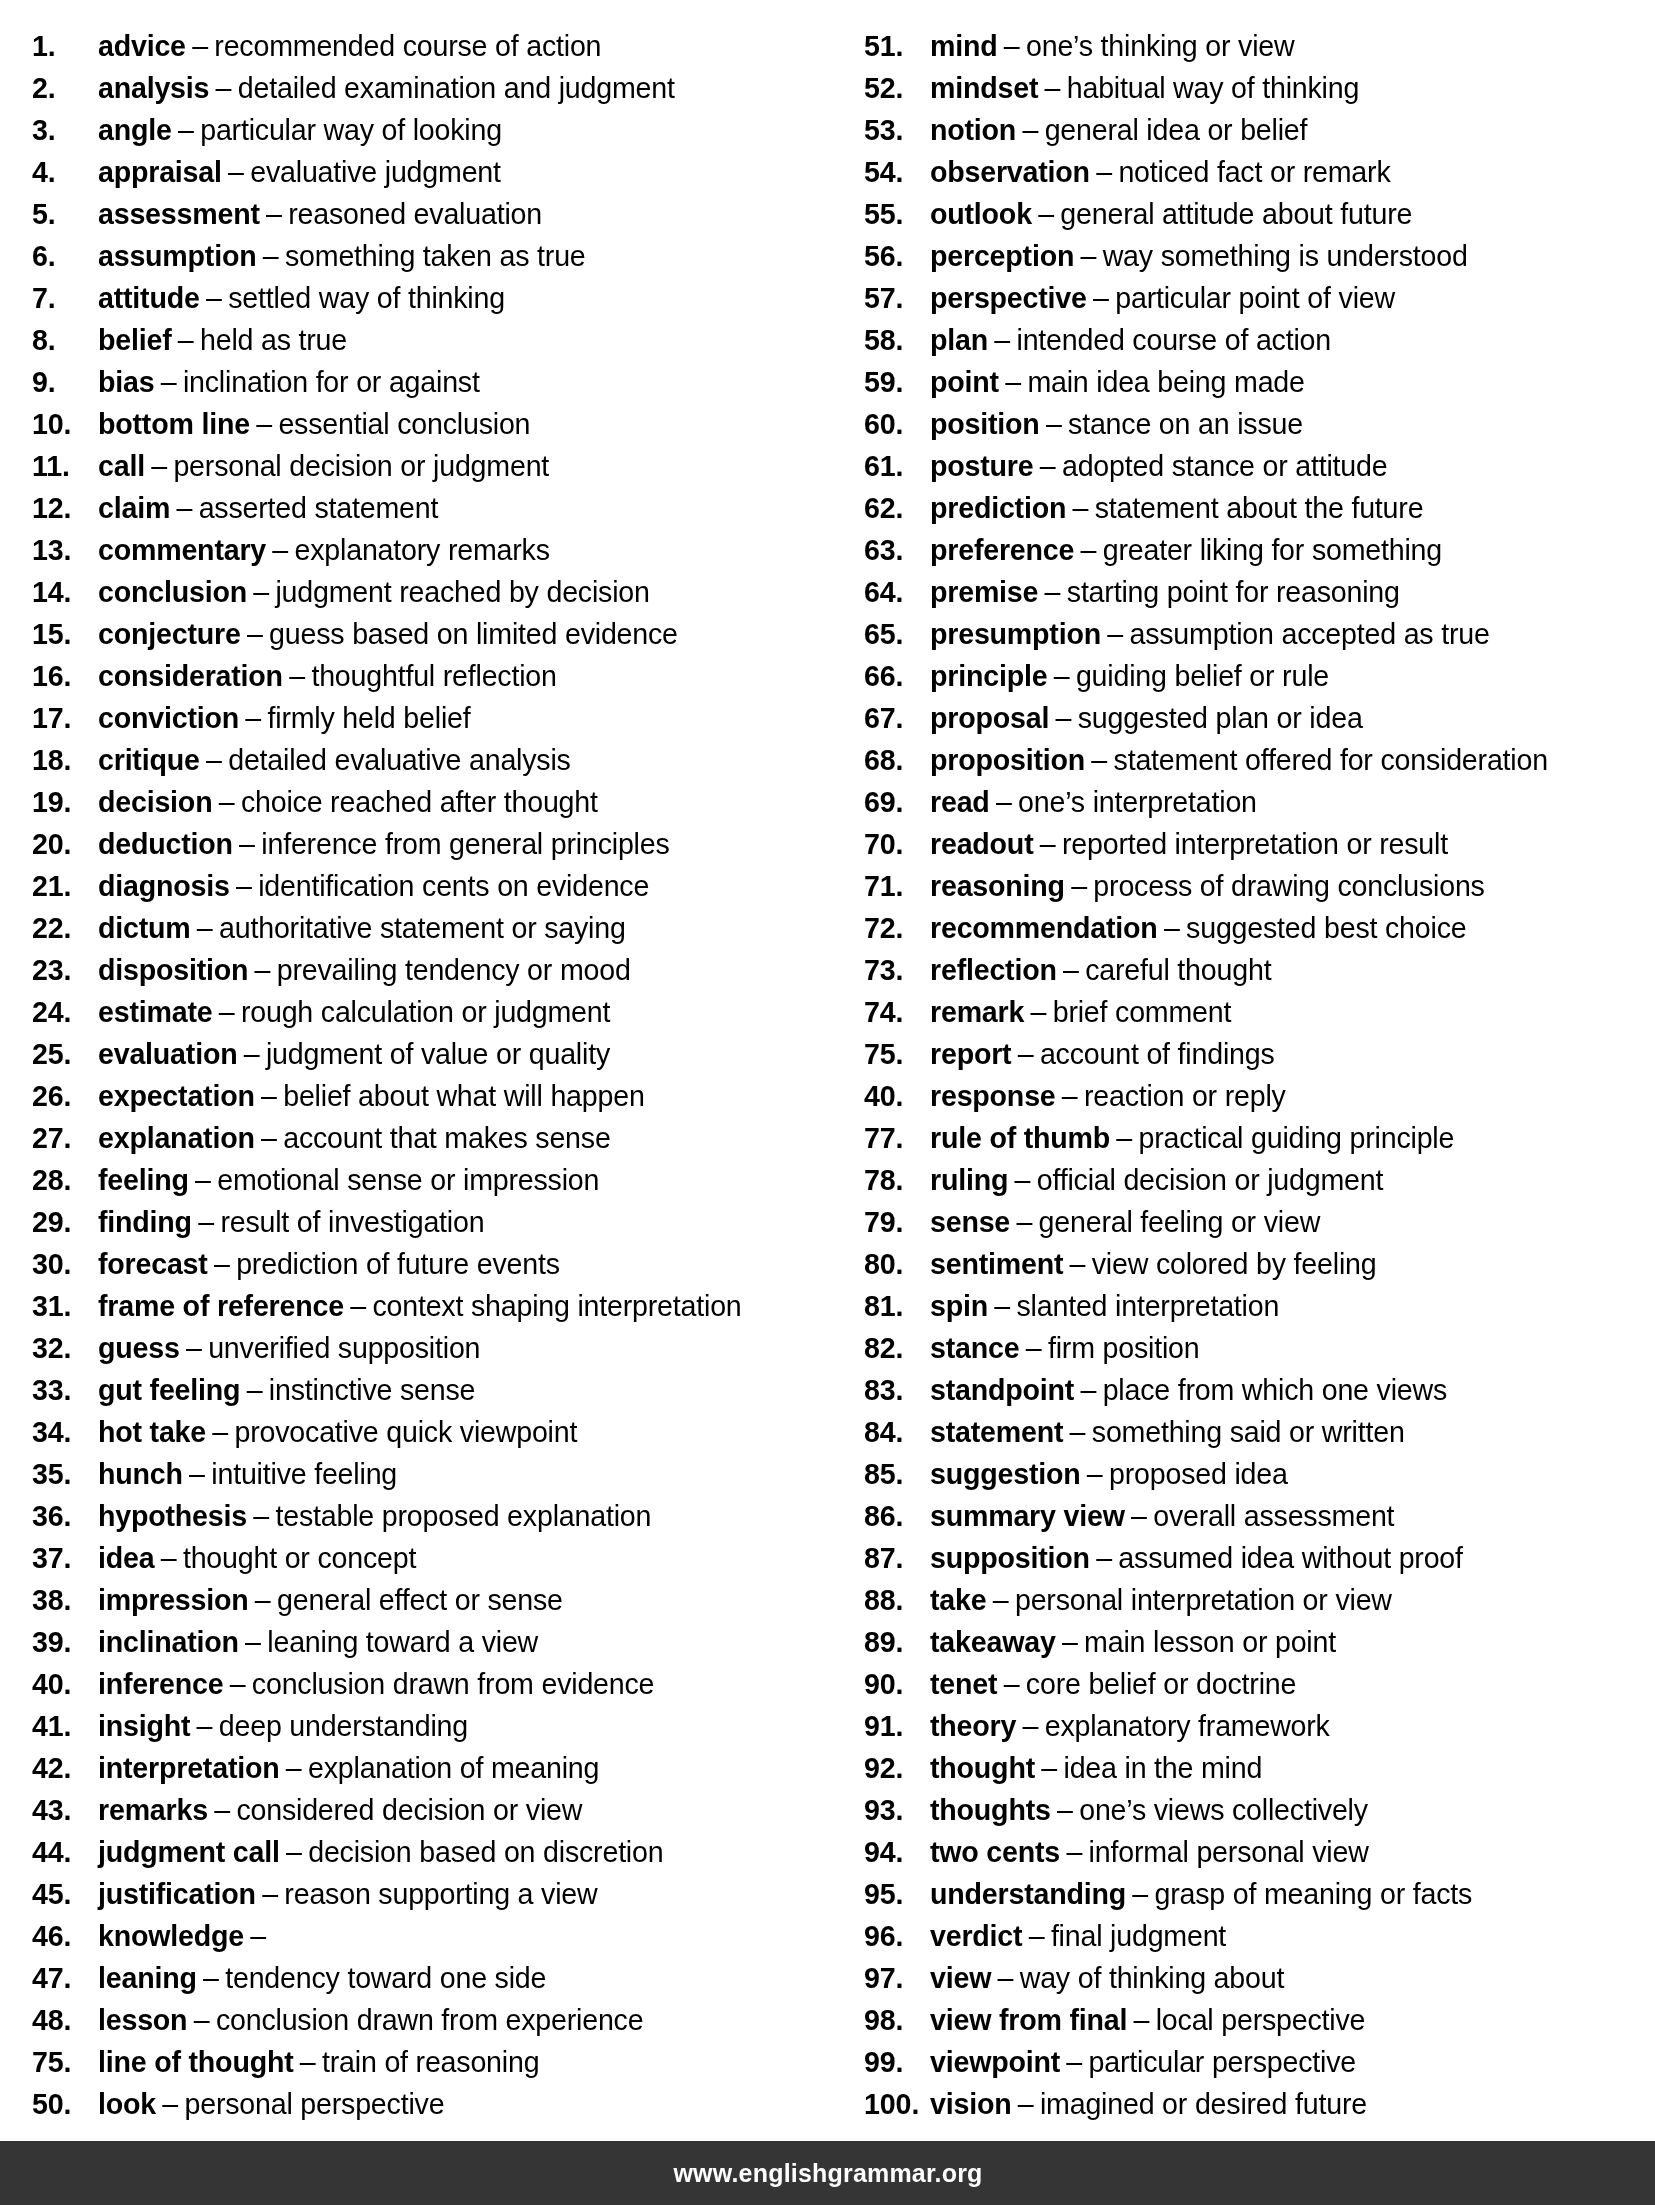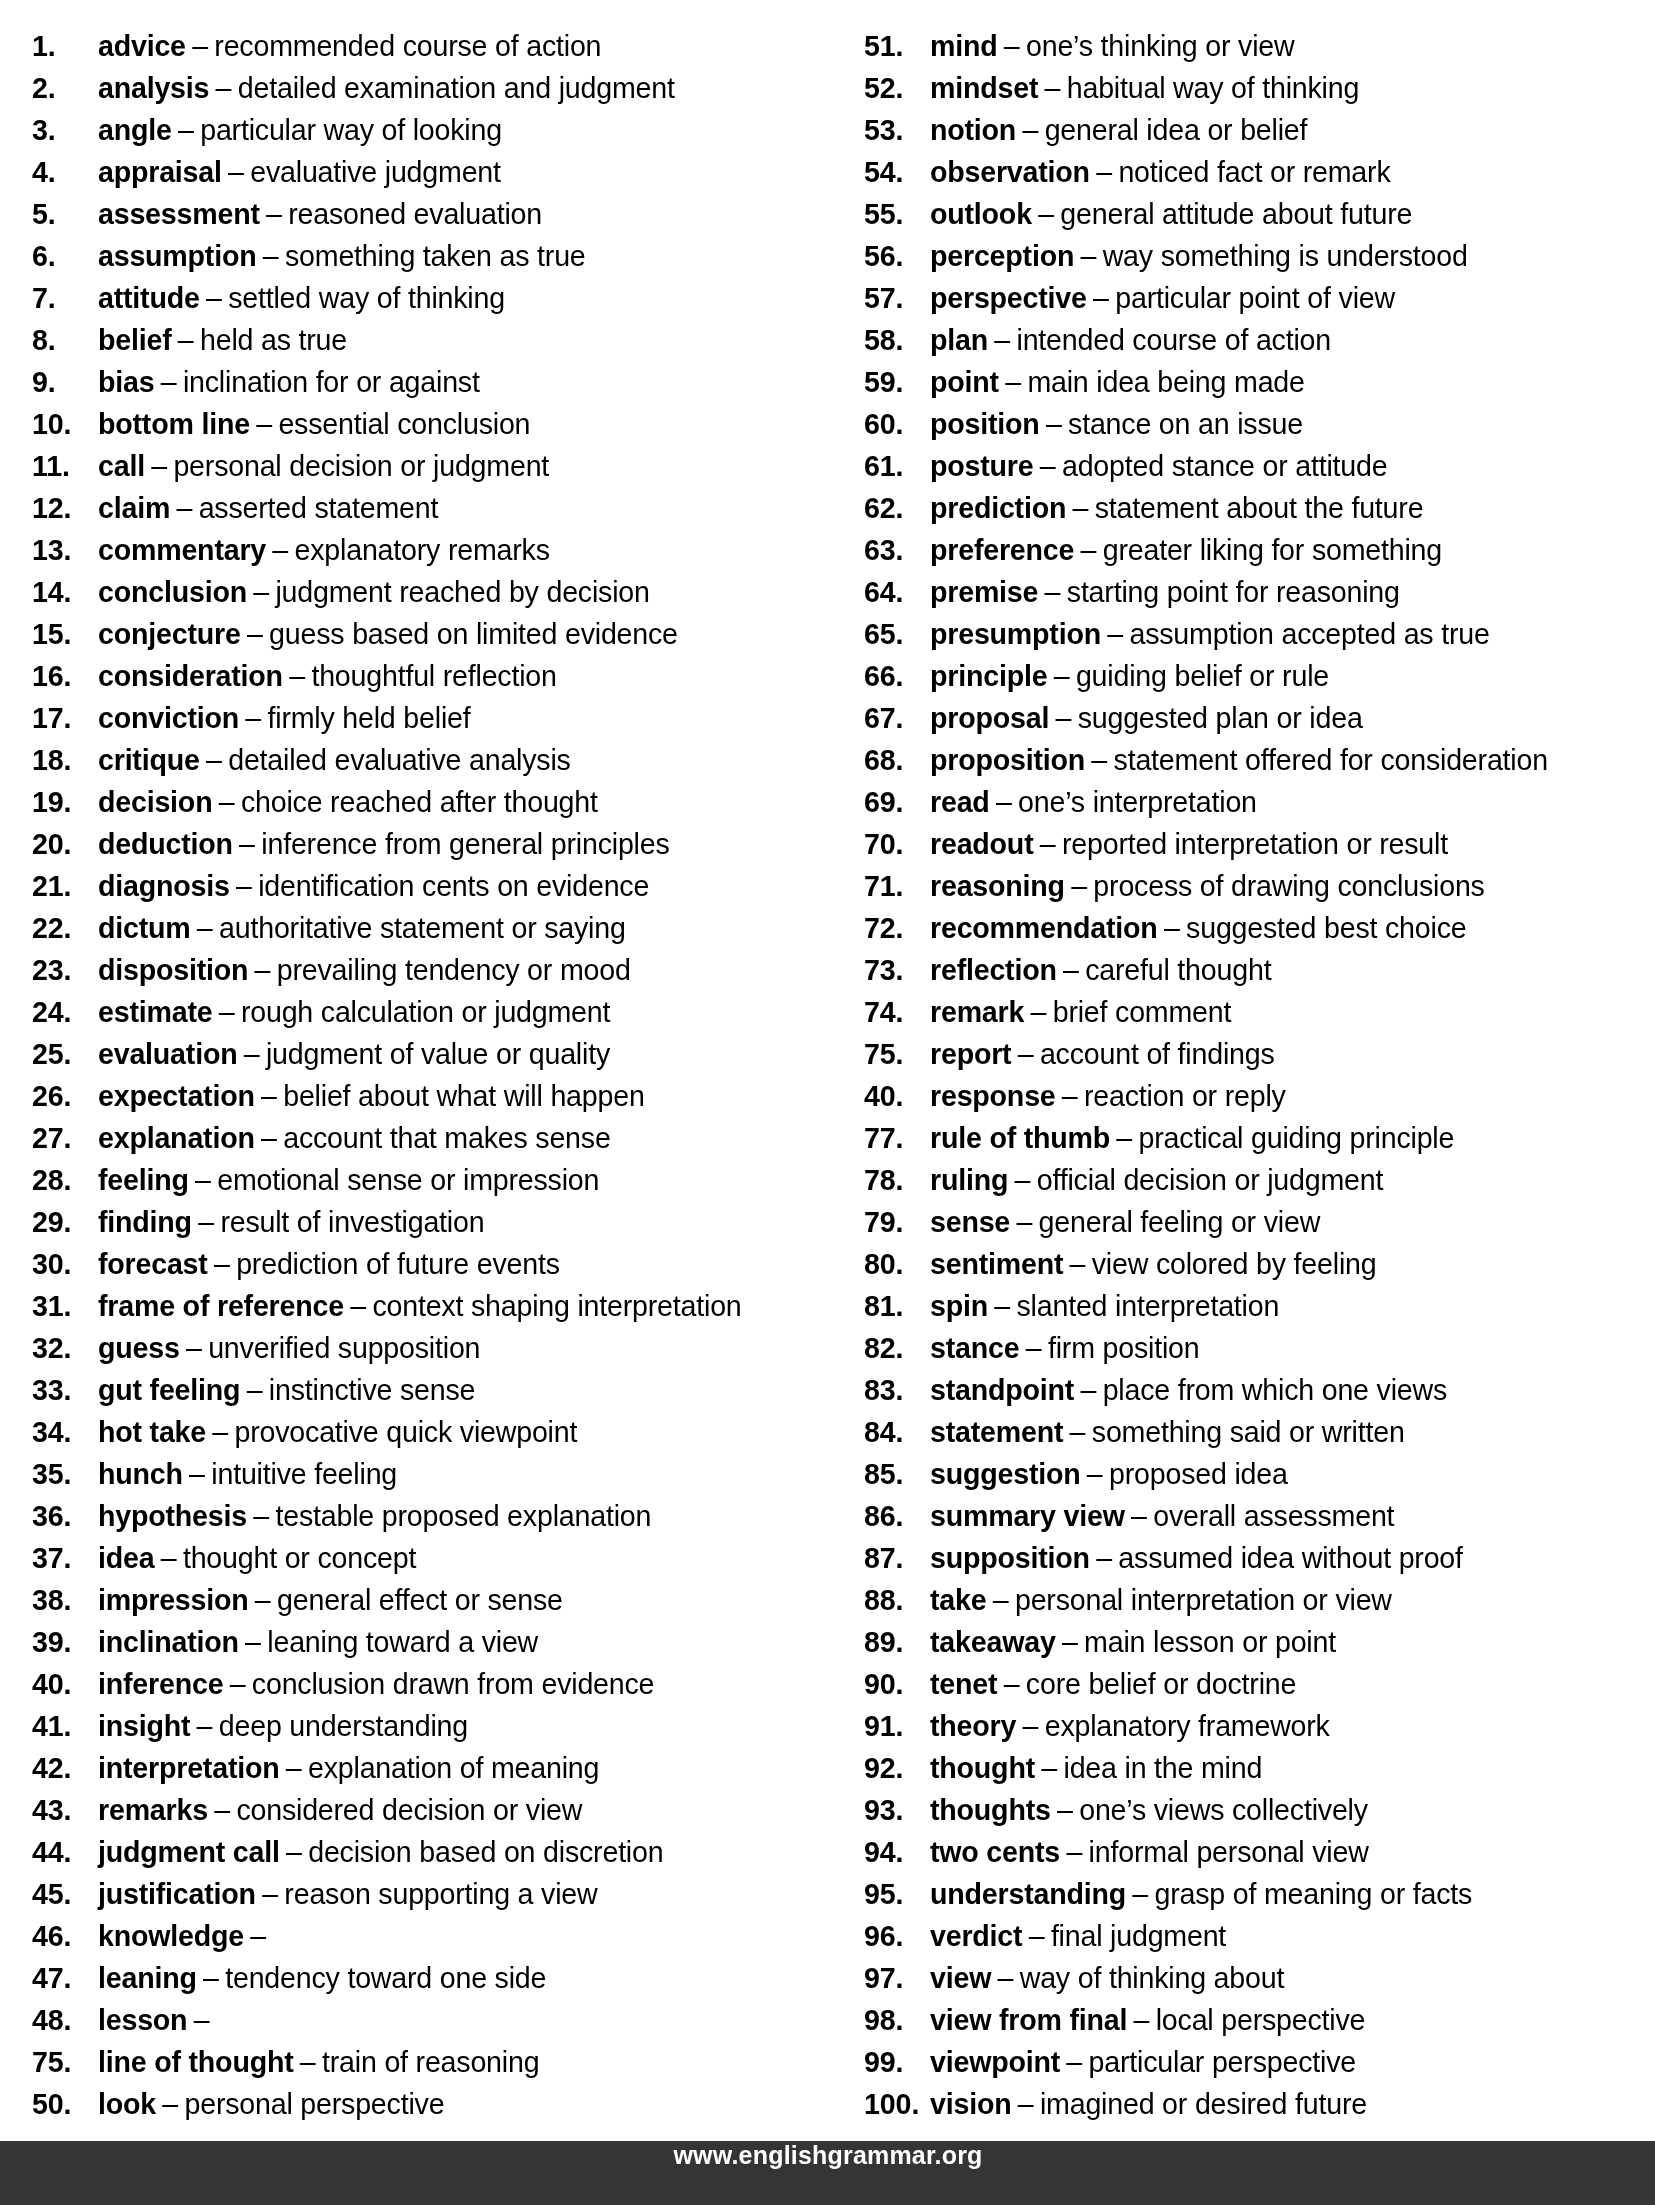--- a/index.html
+++ b/index.html
@@ -67,20 +67,21 @@
     letter-spacing: -0.2px;
   }
 
   #footer {
     position: absolute;
     left: 0;
     bottom: 0;
     width: 1656px;
     height: 64px;
     display: flex;
+    align-items: center;
     justify-content: center;
   }
   #footer-text {
     color: #ffffff;
     font-weight: bold;
     font-size: 25px;
     letter-spacing: 0.2px;
     font-family: "Liberation Sans", sans-serif;
   }
 </style>
@@ -369,20 +370,21 @@
         <div class="vocab-item">
           <span class="item-number">47.</span>
           <span class="item-term">leaning</span>
           <span class="item-dash">–</span>
           <span class="item-definition">tendency toward one side</span>
         </div>
         <div class="vocab-item">
           <span class="item-number">48.</span>
           <span class="item-term">lesson</span>
           <span class="item-dash">–</span>
+          <span class="item-definition">conclusion drawn from experience</span>
         </div>
         <div class="vocab-item">
           <span class="item-number">75.</span>
           <span class="item-term">line of thought</span>
           <span class="item-dash">–</span>
           <span class="item-definition">train of reasoning</span>
         </div>
         <div class="vocab-item">
           <span class="item-number">50.</span>
           <span class="item-term">look</span>

